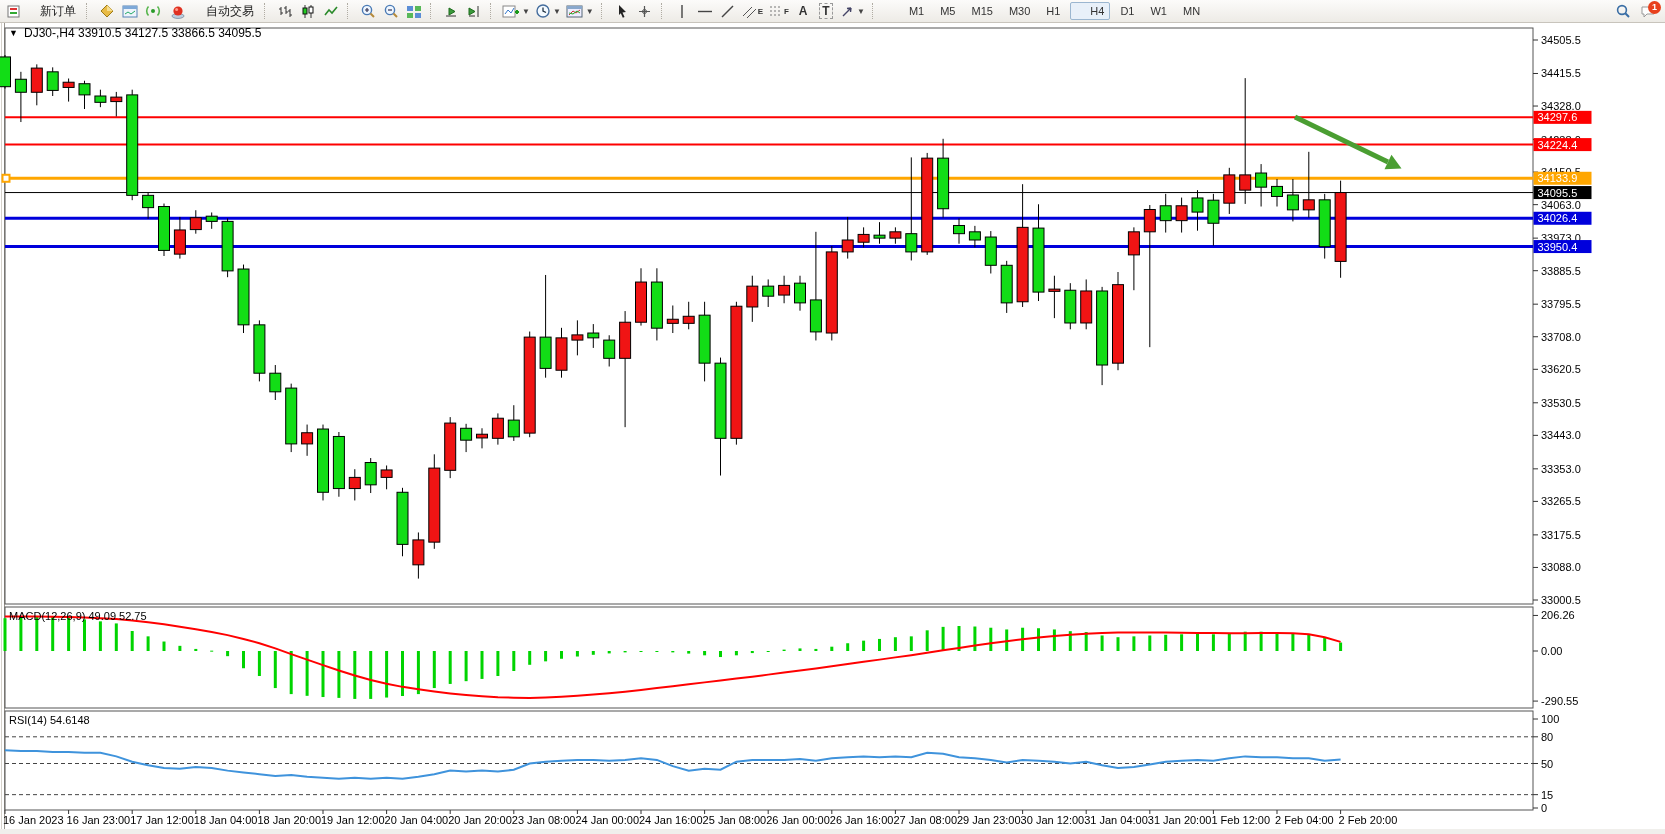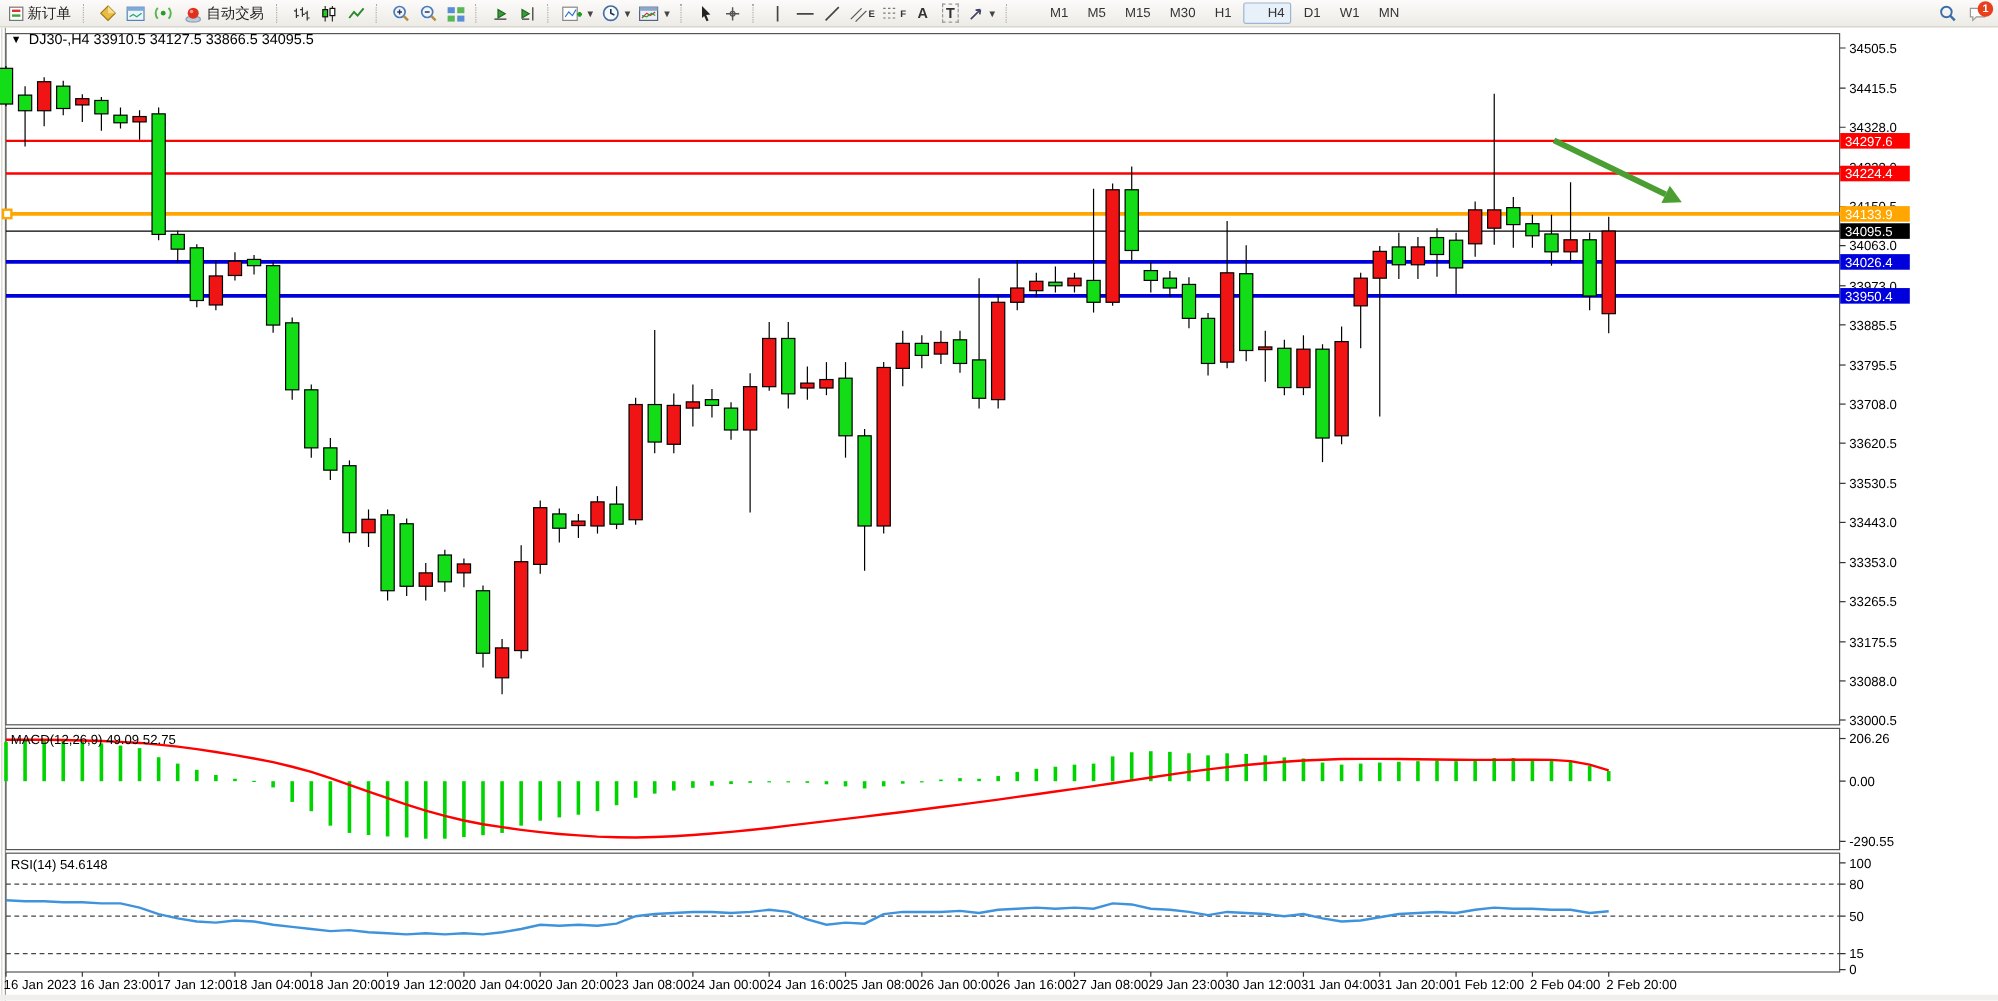--- a/index.html
+++ b/index.html
@@ -1,21 +1,21 @@
 <!DOCTYPE html>
 <html><head>
 <meta charset="utf-8">
 <style>
   html,body{margin:0;padding:0;width:1665px;height:834px;overflow:hidden;background:#fff;
     font-family:"Liberation Sans","DejaVu Sans",sans-serif;}
   .toolbar{position:absolute;top:0;left:0;width:1665px;height:23px;display:flex;align-items:center;
     background:linear-gradient(#fcfbfa,#edebe6);border-bottom:1px solid #c8c4bc;box-sizing:border-box;padding:0 4px 0 2px;gap:1px;}
   .tbtn{height:20px;min-width:22px;display:flex;align-items:center;justify-content:center;border-radius:2px;
     font-size:12px;color:#222;padding:0 2px;box-sizing:border-box;}
-  .tbtn.textbtn{padding:0 5px;gap:3px;white-space:nowrap;align-items:center;}
+  .tbtn.textbtn{padding:0 5px;gap:20px;white-space:nowrap;align-items:center;}
   .sep{width:4px;height:16px;border-left:1px dotted #b0aca3;margin:0 4px;}
   .chev{font-size:8px;color:#444;margin-left:2px;}
   .tf{font-size:11px;color:#333;padding:2px 5px;border:1px solid transparent;border-radius:2px;}
   .tf.active{border:1px solid #9bb6d0;background:#e8f0f9;padding-left:19px;}
   .spacer{flex:1;}
   .glyph{font-size:12px;color:#333;font-weight:bold;}
   .chat-wrap{position:relative;width:26px;height:20px;display:flex;align-items:center;justify-content:center;}
   .badge{position:absolute;top:0;right:0;min-width:13px;height:13px;border-radius:8px;background:#e8401c;
     color:#fff;font-size:9px;line-height:13px;text-align:center;font-weight:bold;padding:0 2px;box-sizing:border-box;}
   #chart-wrap{position:absolute;top:23px;left:0;width:1665px;height:811px;background:#fff;}

